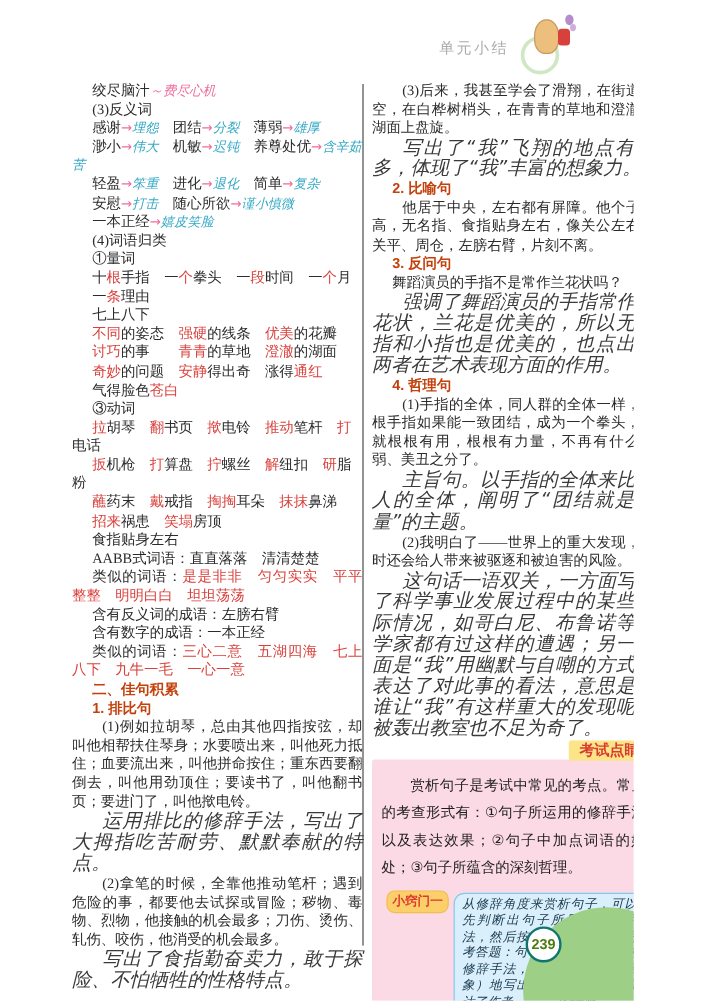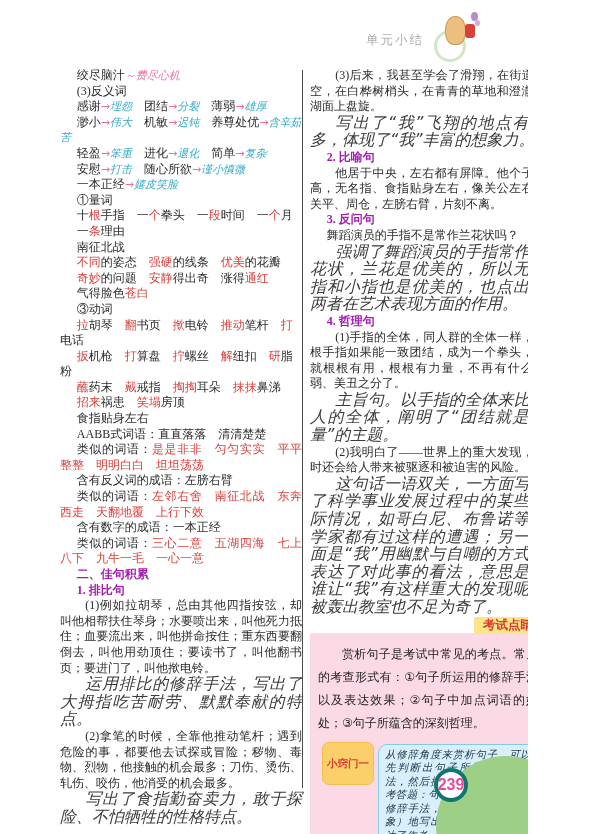--- a/index.html
+++ b/index.html
@@ -19,43 +19,43 @@
   .divider{position:absolute;left:302px;top:70px;width:1px;height:718px;background:#4c4d4f;}
   .col{position:absolute;top:68px;font-size:12px;line-height:15.6px;}
   .col-left{left:60px;width:242px;}
   .col-right{left:310px;width:236px;}
   .para{margin:0;text-indent:1.4em;text-align:justify;}
   .para.i2{text-indent:2.1em;}
   .para.flat{text-indent:1.4em;text-align:left;}
   
   .s-n{}
   .s-r{color:#d9413c;}
-  .s-b{font-family:Liberation Serif, serif;font-weight:bold;color:#a21caf;}
+  .s-b{font-family:Liberation Sans, sans-serif;font-weight:bold;color:#c2410c;}
   .s-t{color:#35a9c6;font-family:"DejaVu Sans","Liberation Sans",sans-serif;font-style:italic;font-size:11px;}
   .s-p{color:#ee6f9d;font-family:"DejaVu Sans","Liberation Sans",sans-serif;font-style:italic;font-size:11px;}
   .s-h{color:#3a3a3a;font-family:"DejaVu Sans","Liberation Sans",sans-serif;font-style:italic;font-size:16px;}
   
   .exam{position:relative;margin-top:16px;background:#fbd9e5;border-radius:2px;padding:8px 6px 10px 6px;}
   .exam-badge{position:absolute;top:-16px;right:4px;background:#fce488;color:#da3b31;
               font-family:"Liberation Sans","DejaVu Sans",sans-serif;font-weight:bold;font-size:12.5px;
               padding:1px 9px;border-radius:2px;}
   .exam-intro{margin:2px 2px 0 2px;font-family:"Liberation Sans","DejaVu Sans",sans-serif;
               font-size:12px;line-height:23px;color:#1e1e1e;text-indent:2em;text-align:justify;}
   .tip{display:flex;align-items:flex-start;margin:9px 2px 0 6px;}
   .tip-label{flex:0 0 auto;margin:-2px 4px 0 0;background:#fbd06a;border:1px solid #f4bd4e;
              color:#e0392f;font-family:"Liberation Sans","DejaVu Sans",sans-serif;font-weight:bold;
-             font-size:10.5px;padding:13px 4px;border-radius:7px;white-space:nowrap;}
+             font-size:10.5px;padding:1px 4px;border-radius:7px;white-space:nowrap;}
   .tip-box{flex:1 1 auto;background:#d9effb;border:1.5px solid #85c9ea;border-radius:9px;
            padding:4px 6px;font-family:Liberation Mono, monospace;font-style:italic;
            font-size:10.5px;line-height:13.5px;color:#17364a;text-align:justify;}
   
   .corner-disc{position:absolute;right:-48px;bottom:-62px;width:140px;height:140px;border-radius:50%;background:#9ecf86;}
-  .pageno{position:absolute;right:60px;bottom:32px;width:26px;height:26px;border:4px solid #0f766e;border-radius:50%;
+  .pageno{position:absolute;right:60px;bottom:32px;width:26px;height:26px;border:2px solid #0f766e;border-radius:50%;
           background:#fff;display:flex;align-items:center;justify-content:center;
-          font-family:"Liberation Sans","DejaVu Sans",sans-serif;font-weight:bold;font-size:16px;color:#ec4899;}
+          font-family:"Liberation Sans","DejaVu Sans",sans-serif;font-weight:bold;font-size:12px;color:#4d7c0f;}
 </style>
 </head>
 <body>
 
 <div class="page">
 
   <div class="hdr-label">单元小结</div>
 
   <div class="mascot">
     <div class="mascot-ring"></div>
@@ -68,37 +68,38 @@
   <div class="divider"></div>
 
   <div class="col col-left">
       <p class="para flat"><span class="s-n">绞尽脑汁</span><span class="s-p">～费尽心机</span></p>
       <p class="para flat"><span class="s-n">(3)反义词</span></p>
       <p class="para flat"><span class="s-n">感谢</span><span class="s-p">→</span><span class="s-t">埋怨</span><span class="s-n">　团结</span><span class="s-p">→</span><span class="s-t">分裂</span><span class="s-n">　薄弱</span><span class="s-p">→</span><span class="s-t">雄厚</span></p>
       <p class="para flat"><span class="s-n">渺小</span><span class="s-p">→</span><span class="s-t">伟大</span><span class="s-n">　机敏</span><span class="s-p">→</span><span class="s-t">迟钝</span><span class="s-n">　养尊处优</span><span class="s-p">→</span><span class="s-t">含辛茹苦</span></p>
       <p class="para flat"><span class="s-n">轻盈</span><span class="s-p">→</span><span class="s-t">笨重</span><span class="s-n">　进化</span><span class="s-p">→</span><span class="s-t">退化</span><span class="s-n">　简单</span><span class="s-p">→</span><span class="s-t">复杂</span></p>
       <p class="para flat"><span class="s-n">安慰</span><span class="s-p">→</span><span class="s-t">打击</span><span class="s-n">　随心所欲</span><span class="s-p">→</span><span class="s-t">谨小慎微</span></p>
       <p class="para flat"><span class="s-n">一本正经</span><span class="s-p">→</span><span class="s-t">嬉皮笑脸</span></p>
+      <p class="para flat"><span class="s-n">(4)词语归类</span></p>
       <p class="para flat"><span class="s-n">①量词</span></p>
       <p class="para flat"><span class="s-n">十</span><span class="s-r">根</span><span class="s-n">手指　一</span><span class="s-r">个</span><span class="s-n">拳头　一</span><span class="s-r">段</span><span class="s-n">时间　一</span><span class="s-r">个</span><span class="s-n">月</span></p>
       <p class="para flat"><span class="s-n">一</span><span class="s-r">条</span><span class="s-n">理由</span></p>
-      <p class="para flat"><span class="s-n">南征北战</span></p>
+      <p class="para flat"><span class="s-n">七上八下</span></p>
       <p class="para flat"><span class="s-r">不同</span><span class="s-n">的姿态　</span><span class="s-r">强硬</span><span class="s-n">的线条　</span><span class="s-r">优美</span><span class="s-n">的花瓣</span></p>
+      <p class="para flat"><span class="s-r">讨巧</span><span class="s-n">的事　　</span><span class="s-r">青青</span><span class="s-n">的草地　</span><span class="s-r">澄澈</span><span class="s-n">的湖面</span></p>
       <p class="para flat"><span class="s-r">奇妙</span><span class="s-n">的问题　</span><span class="s-r">安静</span><span class="s-n">得出奇　涨得</span><span class="s-r">通红</span></p>
       <p class="para flat"><span class="s-n">气得脸色</span><span class="s-r">苍白</span></p>
       <p class="para flat"><span class="s-n">③动词</span></p>
       <p class="para flat"><span class="s-r">拉</span><span class="s-n">胡琴　</span><span class="s-r">翻</span><span class="s-n">书页　</span><span class="s-r">揿</span><span class="s-n">电铃　</span><span class="s-r">推动</span><span class="s-n">笔杆　</span><span class="s-r">打</span><span class="s-n">电话</span></p>
       <p class="para flat"><span class="s-r">扳</span><span class="s-n">机枪　</span><span class="s-r">打</span><span class="s-n">算盘　</span><span class="s-r">拧</span><span class="s-n">螺丝　</span><span class="s-r">解</span><span class="s-n">纽扣　</span><span class="s-r">研</span><span class="s-n">脂粉</span></p>
       <p class="para flat"><span class="s-r">蘸</span><span class="s-n">药末　</span><span class="s-r">戴</span><span class="s-n">戒指　</span><span class="s-r">掏掏</span><span class="s-n">耳朵　</span><span class="s-r">抹抹</span><span class="s-n">鼻涕</span></p>
       <p class="para flat"><span class="s-r">招来</span><span class="s-n">祸患　</span><span class="s-r">笑塌</span><span class="s-n">房顶</span></p>
       <p class="para flat"><span class="s-n">食指贴身左右</span></p>
       <p class="para"><span class="s-n">AABB式词语：直直落落　清清楚楚</span></p>
       <p class="para"><span class="s-n">类似的词语：</span><span class="s-r">是是非非　匀匀实实　平平整整　明明白白　坦坦荡荡</span></p>
       <p class="para"><span class="s-n">含有反义词的成语：左膀右臂</span></p>
-      <p class="para"><span class="s-n">类似的词语：</span><span class="s-r">左邻右舍　南征北战　东奔西走　天翻地覆　上行下效</span></p>
       <p class="para"><span class="s-n">含有数字的成语：一本正经</span></p>
       <p class="para"><span class="s-n">类似的词语：</span><span class="s-r">三心二意　五湖四海　七上八下　九牛一毛　一心一意</span></p>
       <p class="para"><span class="s-b">二、佳句积累</span></p>
       <p class="para"><span class="s-b">1. 排比句</span></p>
       <p class="para i2"><span class="s-n">(1)例如拉胡琴，总由其他四指按弦，却叫他相帮扶住琴身；水要喷出来，叫他死力抵住；血要流出来，叫他拼命按住；重东西要翻倒去，叫他用劲顶住；要读书了，叫他翻书页；要进门了，叫他揿电铃。</span></p>
       <p class="para i2"><span class="s-h">运用排比的修辞手法，写出了大拇指吃苦耐劳、默默奉献的特点。</span></p>
       <p class="para i2"><span class="s-n">(2)拿笔的时候，全靠他推动笔杆；遇到危险的事，都要他去试探或冒险；秽物、毒物、烈物，他接触的机会最多；刀伤、烫伤、轧伤、咬伤，他消受的机会最多。</span></p>
       <p class="para i2"><span class="s-h">写出了食指勤奋卖力，敢于探险、不怕牺牲的性格特点。</span></p>
     </div>
 

